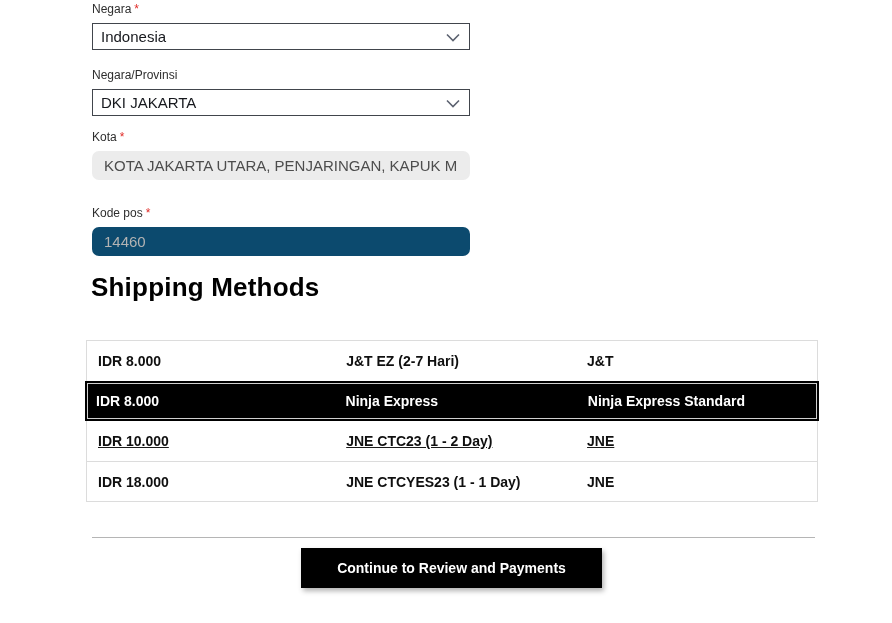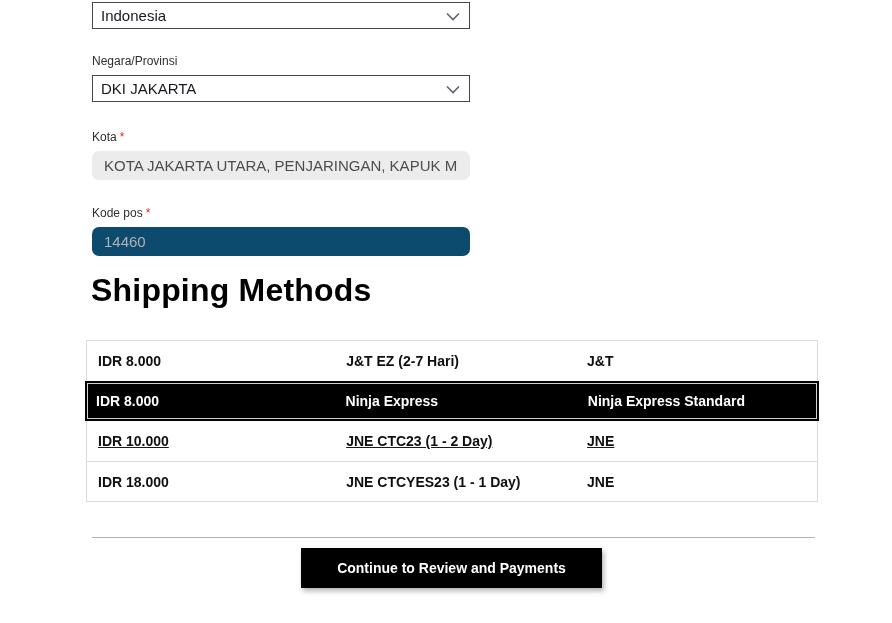--- a/index.html
+++ b/index.html
@@ -55,21 +55,21 @@
     font-size: 15px;
     padding: 0 12px;
   }
   input.city { background: #ececec; color: #4d4d4d; }
   input.zip  { background: #0c4a6e; color: #b3b3b3; }
 
   
   .shipping-title {
     position: absolute;
     left: 91px; top: 272px;
-    font-size: 32px;
+    font-size: 26px;
     font-weight: 700;
     color: #000;
     letter-spacing: 0.2px;
   }
 
   .methods-table {
     position: absolute;
     left: 86px; top: 340px;
     width: 732px;
     border: 1px solid #dcdcdc;
@@ -126,33 +126,34 @@
     cursor: pointer;
     box-shadow: 2px 3px 5px rgba(0,0,0,0.3);
   }
 </style>
 </head>
 <body>
 
 <div class="page">
 
   <div class="field-group" style="top:2px">
+    <label class="field-label"><span>Negara</span><span class="req">*</span></label>
     <div class="select-wrap">
       <select class="ctrl">
         <option>Indonesia</option>
       </select>
       <span class="chevron">
         <svg width="14" height="9" viewBox="0 0 14 9">
             <path d="M1 1.5 L7 7.5 L13 1.5" fill="none" stroke="#5c6270" stroke-width="1.6"></path>
           </svg>
       </span>
     </div>
   </div>
 
-  <div class="field-group" style="top:54px">
+  <div class="field-group" style="top:68px">
     <label class="field-label"><span>Negara/Provinsi</span></label>
     <div class="select-wrap">
       <select class="ctrl">
         <option>DKI JAKARTA</option>
       </select>
       <span class="chevron">
         <svg width="14" height="9" viewBox="0 0 14 9">
             <path d="M1 1.5 L7 7.5 L13 1.5" fill="none" stroke="#5c6270" stroke-width="1.6"></path>
           </svg>
       </span>

